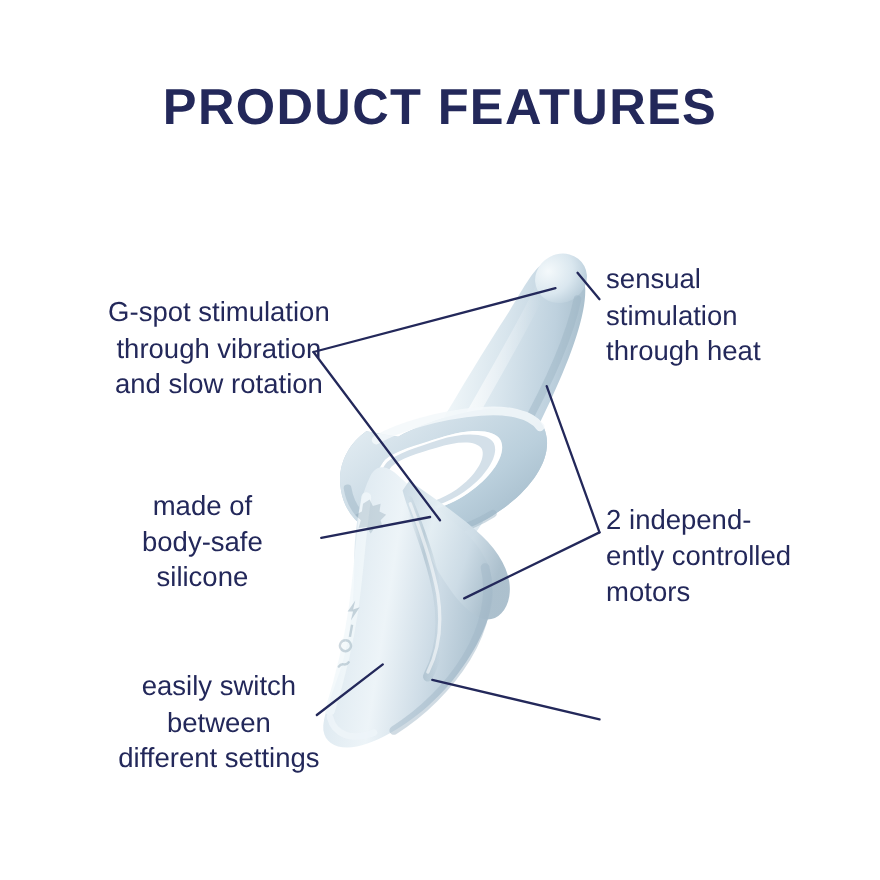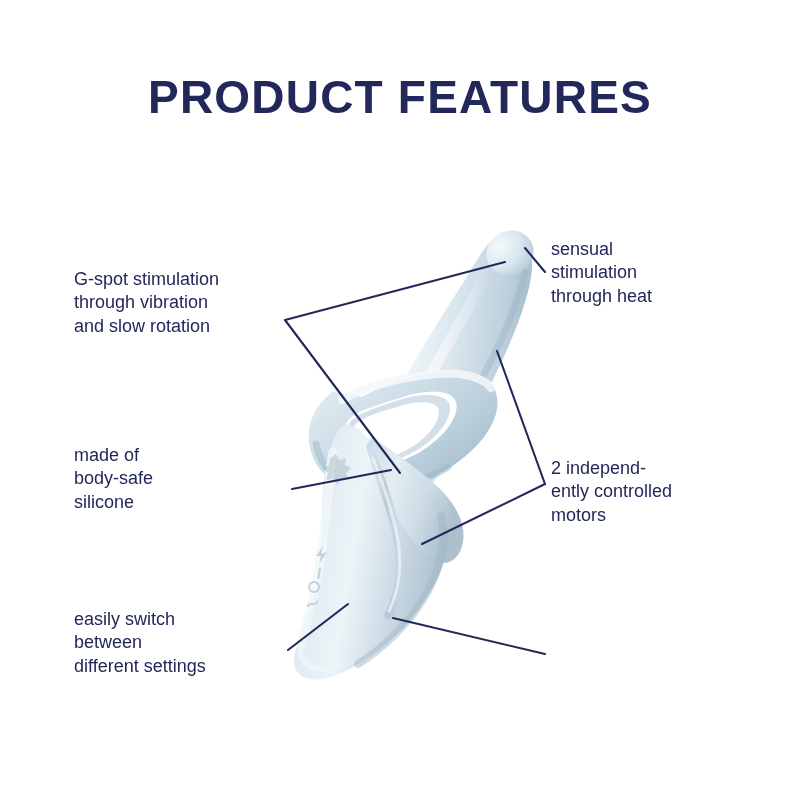--- a/index.html
+++ b/index.html
@@ -28,27 +28,27 @@
     font-weight: bold;
     letter-spacing: 1.2px;
     color: #23285a;
     font-family: "Liberation Sans", sans-serif;
   }
 
   
   .callout {
     position: absolute;
     color: #23285a;
-    font-size: 18px;
+    font-size: 25px;
     line-height: 1.30;
     font-family: "Liberation Sans", sans-serif;
     font-weight: normal;
     white-space: pre-line;
   }
-  .callout.left  { text-align: left; }
+  .callout.left  { text-align: center; }
   .callout.right { text-align: left; }
 
   #co-gspot    { left: 74px;  top: 268px; width: 250px; }
   #co-material { left: 74px;  top: 444px; width: 220px; }
   #co-switch   { left: 74px;  top: 608px; width: 250px; }
 
   #co-heat     { left: 551px; top: 238px; width: 230px; }
   #co-motors   { left: 551px; top: 424px; width: 235px; margin-top: 33px; }
   #co-charge   { left: 551px; top: 608px; width: 230px; }
 

